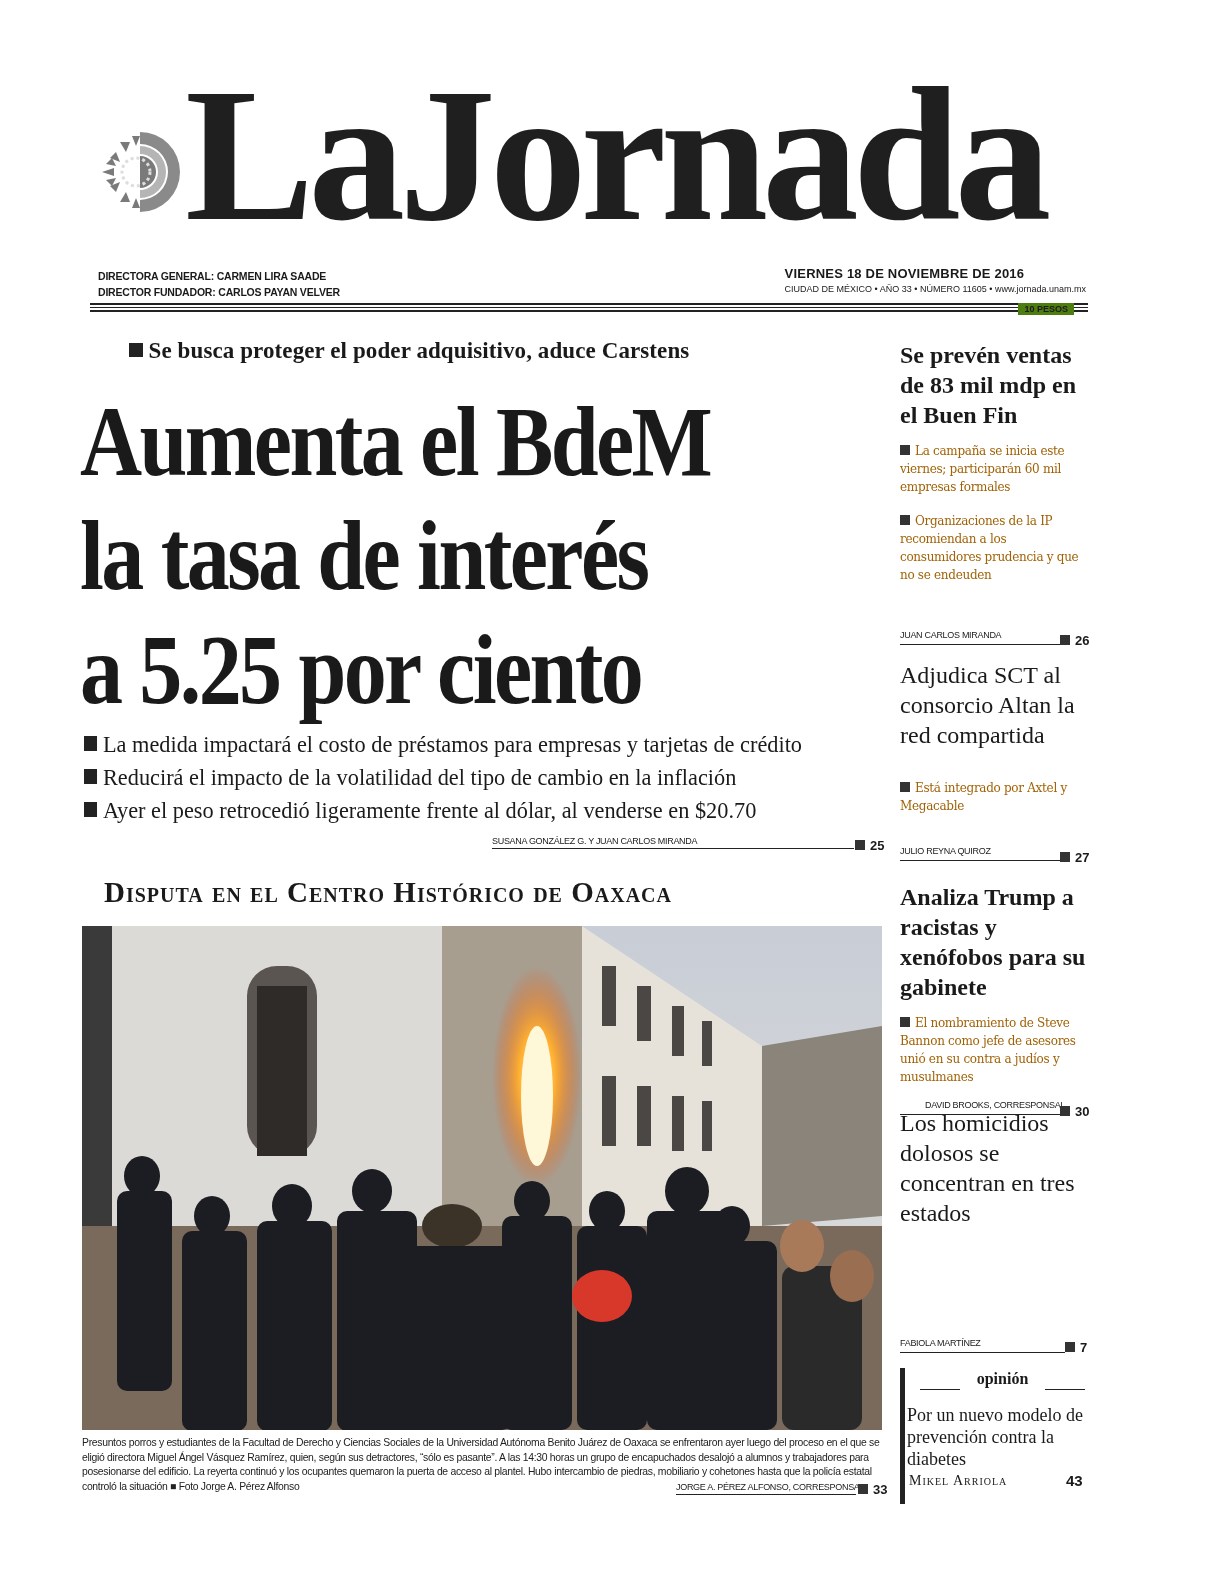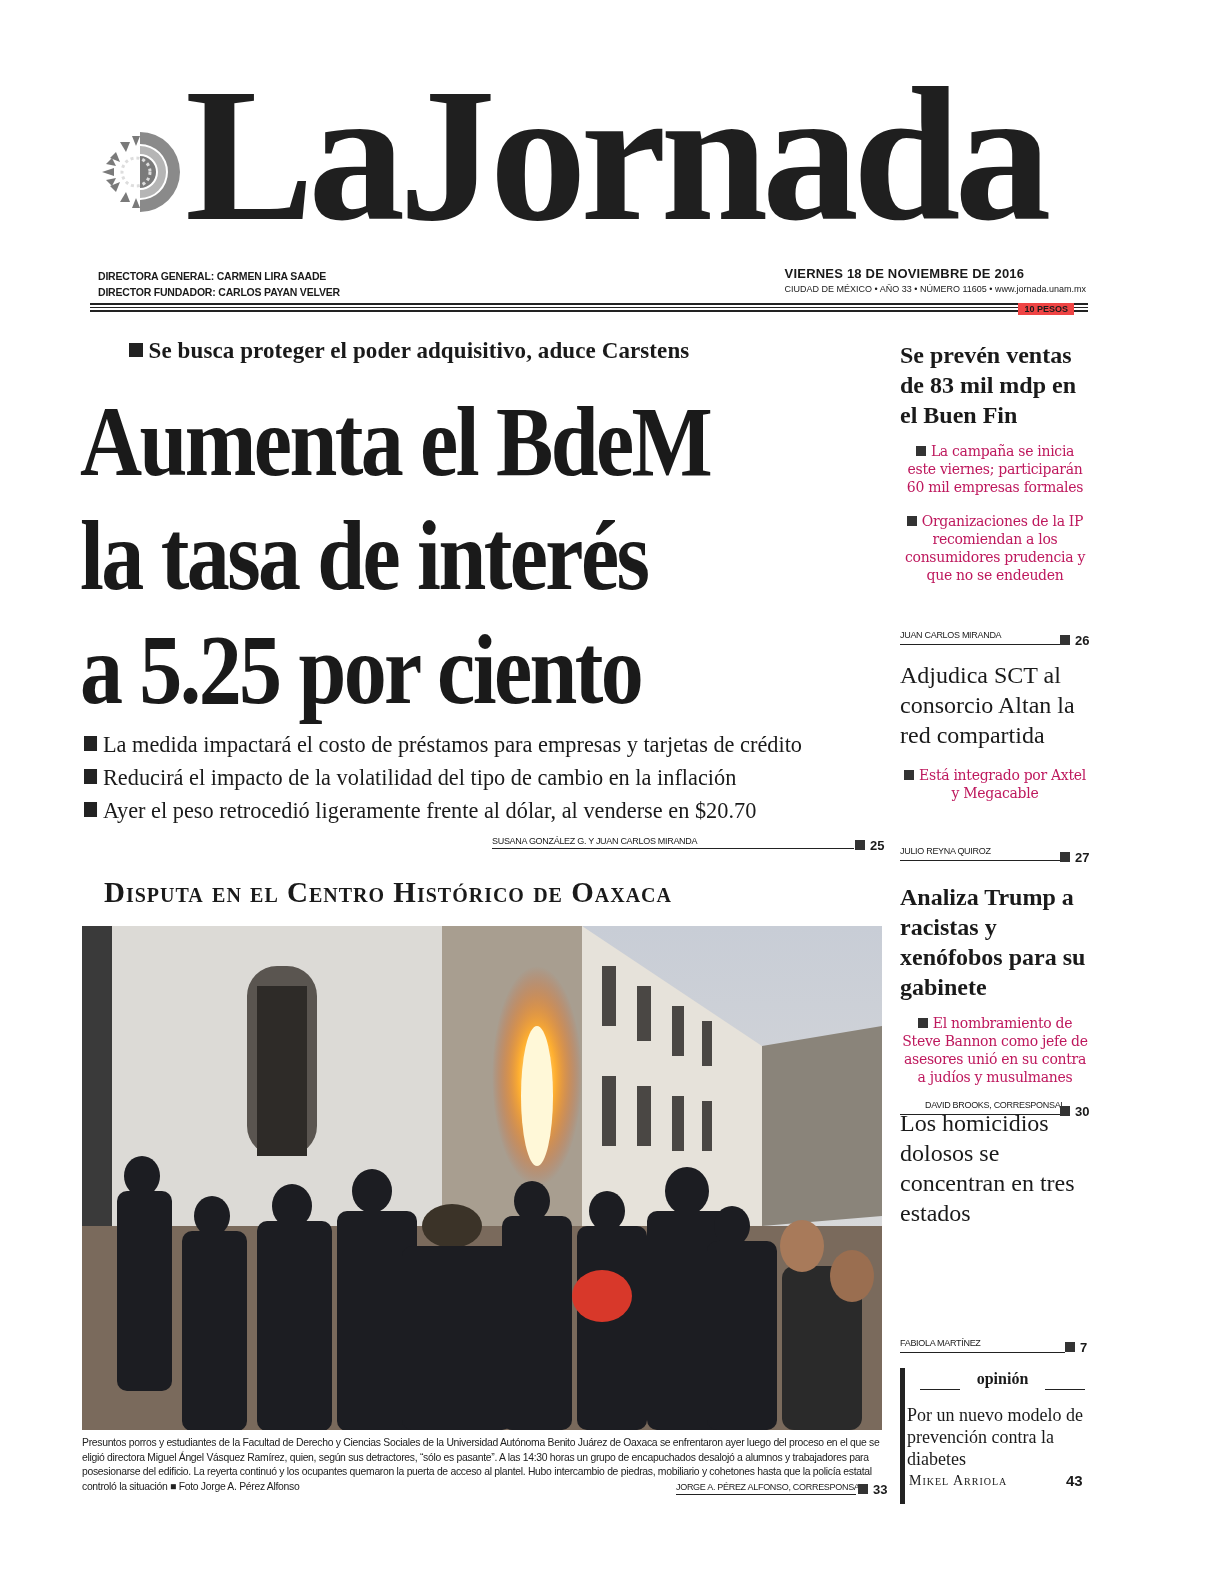--- a/index.html
+++ b/index.html
@@ -7,21 +7,21 @@
   .abs { position:absolute; }
   
   .logo-sun { left:96px; top:128px; width:88px; height:88px; }
   .masthead-title { left:185px; top:60px; font-family:"Liberation Serif", serif; font-weight:bold; font-size:190px; letter-spacing:-6px; line-height:1; color:#1f1f1f; transform:scaleX(1.02); transform-origin:left top; }
   .mast-left { left:98px; top:268px; font-family:"Liberation Sans", sans-serif; font-weight:bold; font-size:10.5px; line-height:16px; letter-spacing:-0.2px; }
   .mast-right { right:138px; top:266px; text-align:left; font-family:"Liberation Sans", sans-serif; }
   .mast-date { font-size:13px; font-weight:bold; letter-spacing:0.2px; }
   .mast-city { font-size:9px; margin-top:3px; }
   .rule-stack { left:90px; top:303px; width:998px; height:12px; }
   .rule-stack div { height:1.5px; background:#222; margin-bottom:2px; }
-  .price { right:150px; top:303px; background:#ef4444; padding:0 6px; font-family:"Liberation Sans", sans-serif; font-weight:bold; font-size:9px; line-height:12px; }
+  .price { right:150px; top:303px; background:#4d7c0f; padding:0 6px; font-family:"Liberation Sans", sans-serif; font-weight:bold; font-size:9px; line-height:12px; }
   
   .kicker { left:84px; top:338px; font-weight:bold; font-size:23px; white-space:nowrap; letter-spacing:0.1px;padding-left:45px; }
   .sq { display:inline-block; width:0.6em; height:0.6em; background:#222; margin-right:0.25em; vertical-align:0.05em; }
   .sq-sm { display:inline-block; width:10px; height:10px; background:#333; margin-right:5px; vertical-align:0px; }
   .headline { left:80px; top:385px; font-weight:bold; font-size:100px; line-height:114px; letter-spacing:-3px; transform:scaleX(0.86); transform-origin:left top; white-space:nowrap; }
   .deck { left:84px; top:728px; font-size:24px; line-height:33px; transform:scaleX(0.93); transform-origin:left top; white-space:nowrap; }
   .byline { font-family:"Liberation Sans", sans-serif; font-size:9px; text-transform:uppercase; letter-spacing:-0.3px; }
   .byline-line { position:absolute; height:1px; background:#222; }
   .pagenum { font-family:"Liberation Sans", sans-serif; font-weight:bold; font-size:13px; }
   .lead-byline { left:492px; top:836px; }
@@ -31,21 +31,21 @@
   .photo-title { left:104px; top:876px; font-weight:bold; font-size:29px; letter-spacing:1px; font-variant:small-caps; white-space:nowrap; }
   .photo { left:82px; top:926px; width:800px; height:504px; overflow:hidden; background:#6b6660; }
   .caption { left:82px; top:1436px; width:802px; font-family:"Liberation Sans", sans-serif; font-size:10.4px; line-height:14.6px; letter-spacing:-0.3px; color:#222; }
   .photo-byline { left:676px; top:1482px; }
   .photo-page { left:858px; top:1482px; }
   .photo-line { left:676px; top:1494px; width:180px; }
   
   .side { left:900px; width:190px; }
   .side-h { font-size:24px; line-height:30px; }
   .side-h.bold { font-weight:bold; }
-  .side-sub { font-family:"DejaVu Serif", serif; font-size:14px; line-height:18px; letter-spacing:-0.3px; color:#be185d;text-align:center; }
+  .side-sub { font-family:"DejaVu Serif", serif; font-size:12px; line-height:18px; letter-spacing:-0.3px; color:#a16207; }
   .side-byline { font-size:9px; }
   .opinion-box { left:900px; top:1368px; width:188px; height:136px; border-left:5px solid #222; }
   .opinion-label { left:920px; top:1370px; width:165px; text-align:center; font-weight:bold; font-size:16px; }
   .opinion-label:before, .opinion-label:after { content:""; position:absolute; top:19px; width:40px; height:1px; background:#222; }
   .opinion-label:before { left:0; }
   .opinion-label:after { right:0; }
   .opinion-title { left:907px; top:1404px; width:180px; font-size:18px; line-height:22px; }
   .opinion-author { left:909px; top:1473px; font-size:14px; font-variant:small-caps; letter-spacing:1px; }
   .opinion-page { left:1066px; top:1472px; font-family:"Liberation Sans", sans-serif; font-weight:bold; font-size:15px; }
 </style>
@@ -170,21 +170,21 @@
   <div class="side-h bold">Se prevén ventas de 83 mil mdp en el Buen Fin</div>
   <div class="side-sub" style="margin-top:12px;"><span class="sq-sm"></span><span>La campaña se inicia este viernes; participarán 60 mil empresas formales</span></div>
   <div class="side-sub" style="margin-top:16px;"><span class="sq-sm"></span><span>Organizaciones de la IP recomiendan a los consumidores prudencia y que no se endeuden</span></div>
 </div>
 <div class="abs byline side-byline" style="left:900px;top:630px;">Juan Carlos Miranda</div>
 <div class="byline-line" style="left:900px;top:644px;width:160px;"></div>
 <div class="abs pagenum" style="left:1060px;top:633px;"><span class="sq-sm"></span><span>26</span></div>
 
 <div class="abs side" style="top:660px;">
   <div class="side-h">Adjudica SCT al consorcio Altan la red compartida</div>
-  <div class="side-sub" style="margin-top:16px;"><span class="sq-sm"></span><span>Está integrado por Axtel y Megacable</span></div>
+  <div class="side-sub" style="margin-top:29px;"><span class="sq-sm"></span><span>Está integrado por Axtel y Megacable</span></div>
 </div>
 <div class="abs byline side-byline" style="left:900px;top:846px;">Julio Reyna Quiroz</div>
 <div class="byline-line" style="left:900px;top:860px;width:160px;"></div>
 <div class="abs pagenum" style="left:1060px;top:850px;"><span class="sq-sm"></span><span>27</span></div>
 
 <div class="abs side" style="top:882px;">
   <div class="side-h bold">Analiza Trump a racistas y xenófobos para su gabinete</div>
   <div class="side-sub" style="margin-top:12px;"><span class="sq-sm"></span><span>El nombramiento de Steve Bannon como jefe de asesores unió en su contra a judíos y musulmanes</span></div>
 </div>
 <div class="abs byline side-byline" style="left:900px;top:1100px;padding-left:25px;">David Brooks, corresponsal</div>

